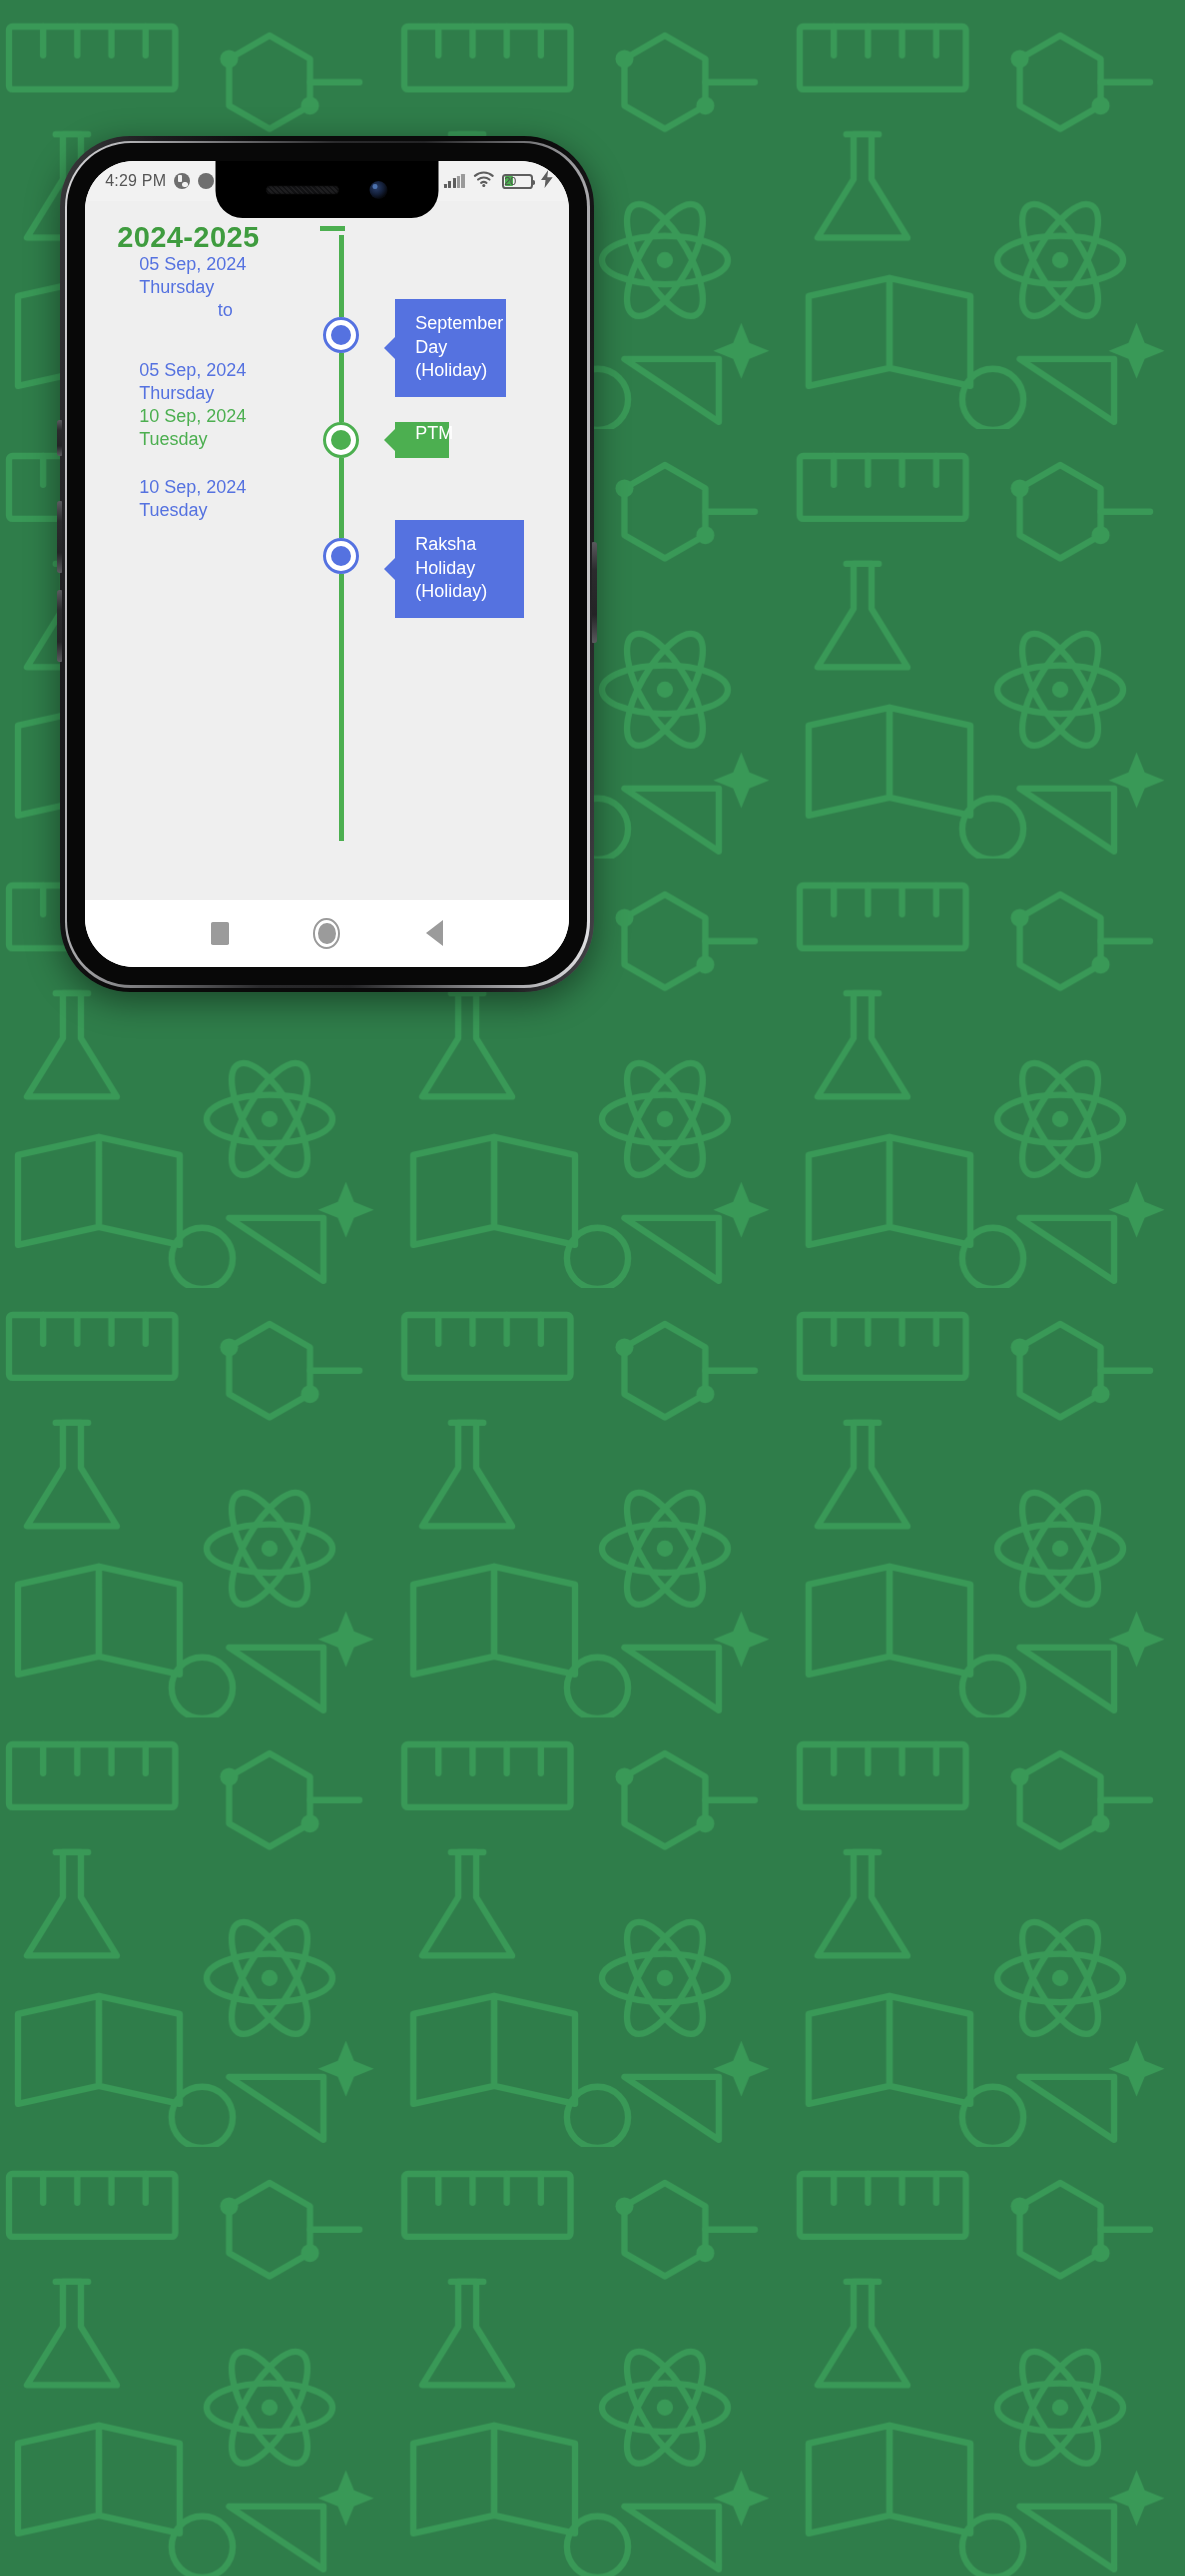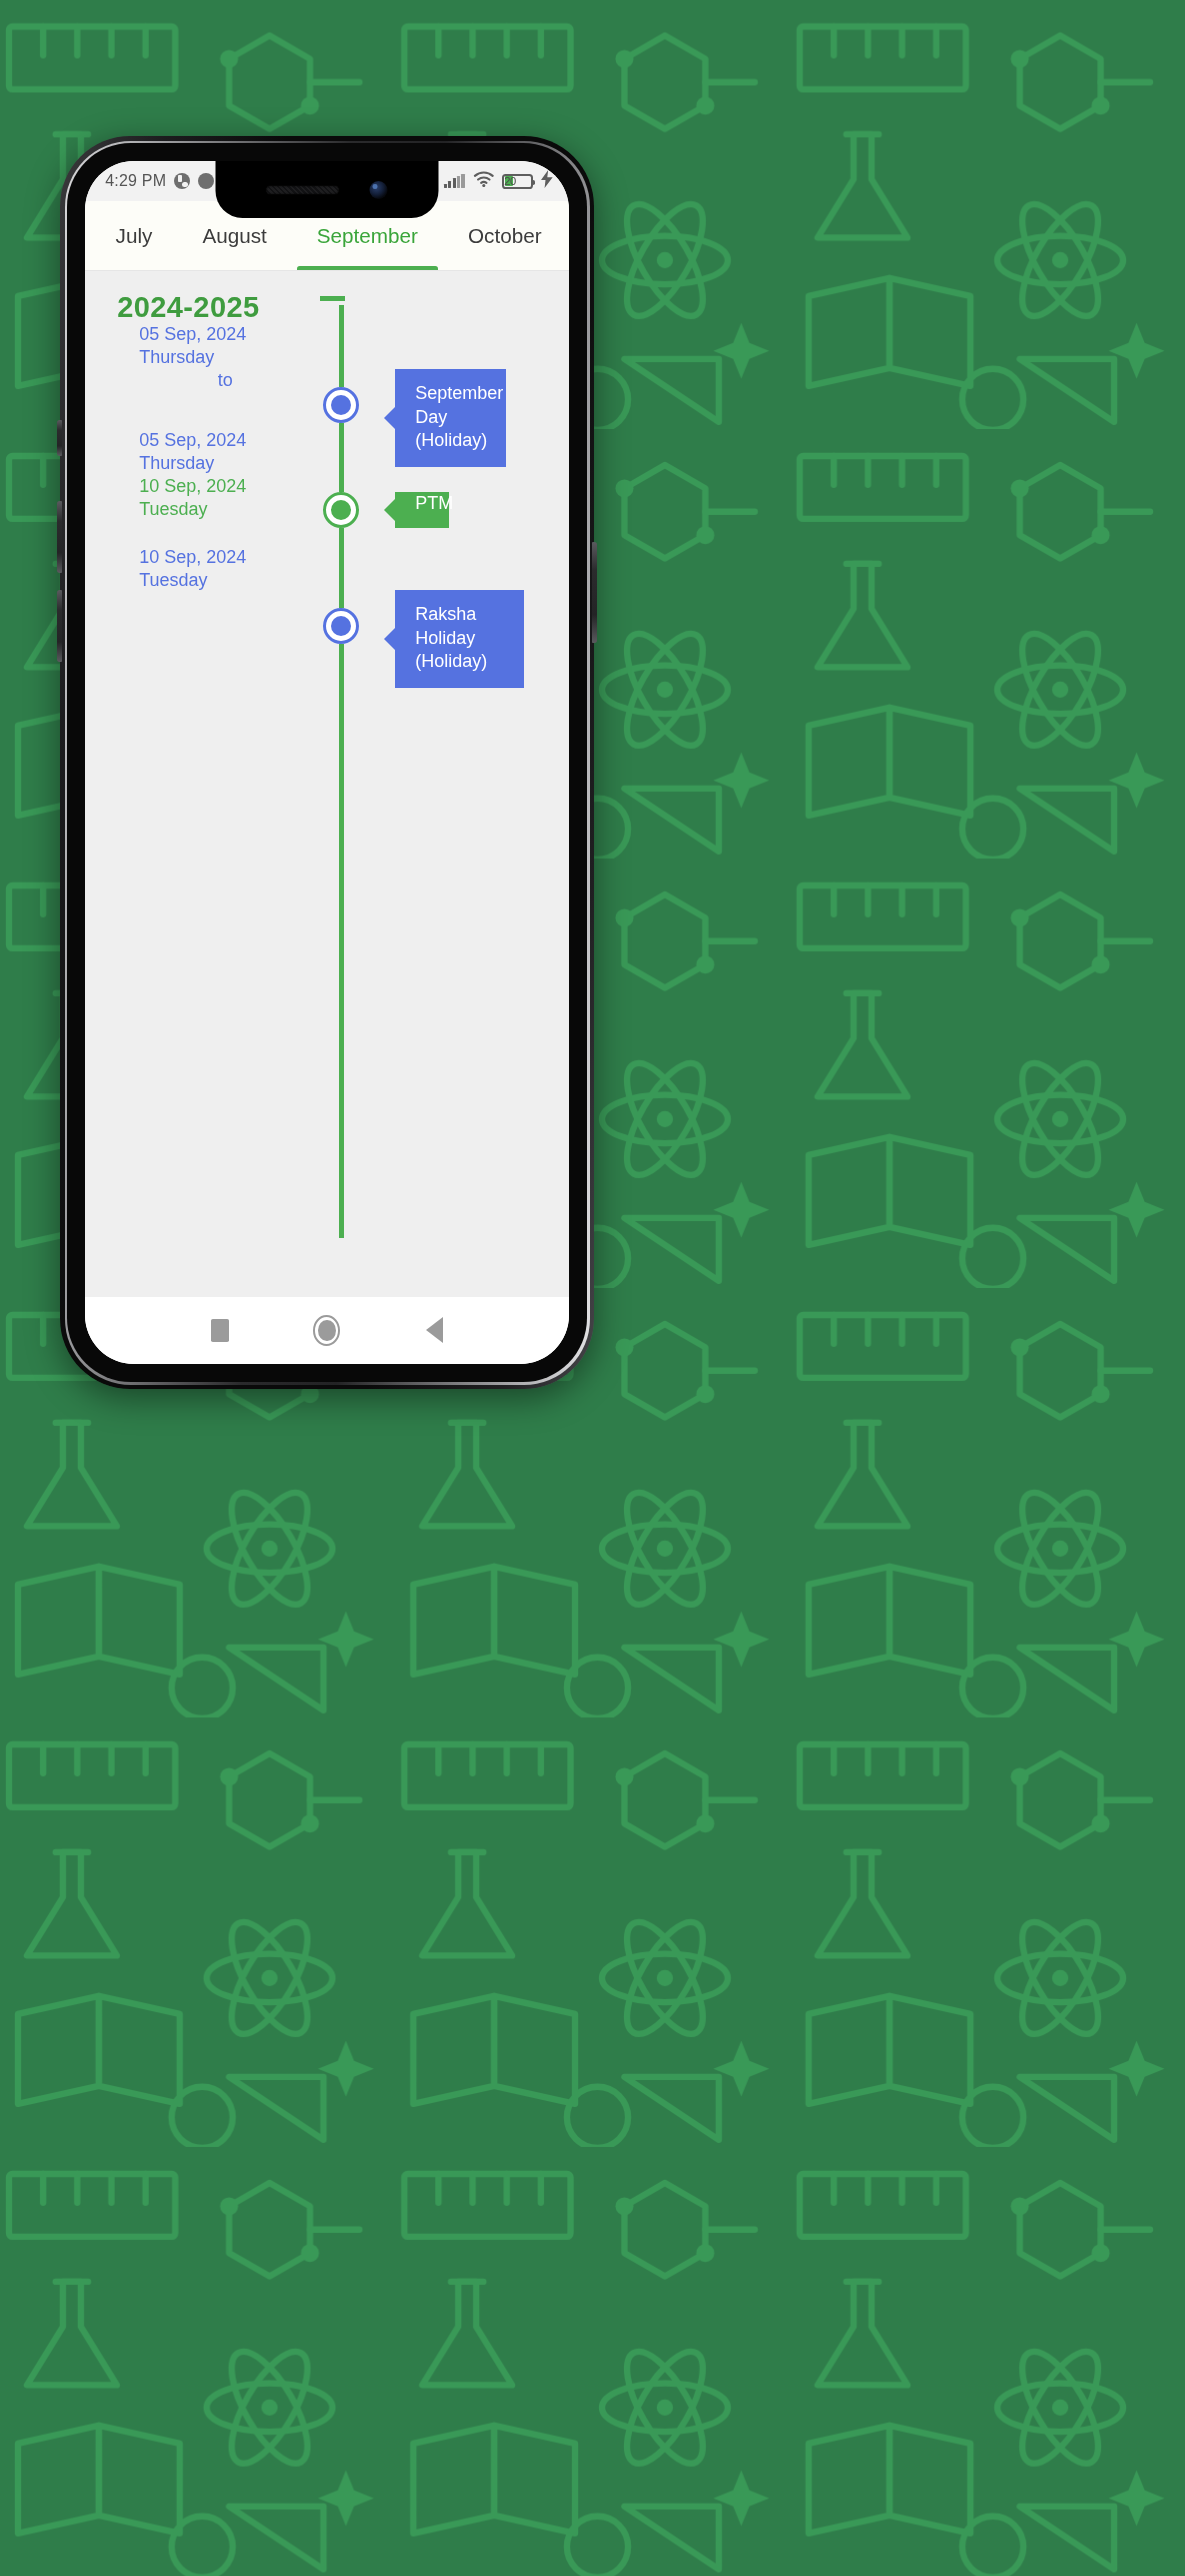--- a/index.html
+++ b/index.html
@@ -24,21 +24,21 @@
     z-index: 0;
   }
   #bg-pattern svg { display:block; width:100%; height:100%; }
 
   
   #phone {
     position: absolute;
     left: 60px;
     top: 136px;
     width: 534px;
-    height: 1253px;
+    height: 856px;
     border-radius: 70px;
     background: linear-gradient(100deg,#3a3a3c 0%, #1c1c1e 14%, #0a0a0a 30%, #0a0a0a 70%, #1f1f21 88%, #46464a 100%);
     box-shadow: 0 9px 34px rgba(0,0,0,.45);
     z-index: 3;
   }
   #phone-inner-ring {
     position:absolute;
     inset: 4.5px;
     border-radius: 66px;
     background: linear-gradient(95deg,#d8d8da 0%, #8d8d90 20%, #2a2a2c 45%, #232325 60%, #9a9a9d 85%, #e4e4e6 100%);
@@ -421,29 +421,20 @@
             </span>
             <span>
               <svg width="11.7" height="18" viewBox="0 0 13 20">
                   <polygon points="8,0 0,11 5,11 4,20 13,8 7,8" fill="#5e5e5e"></polygon>
                 </svg>
             </span>
           </div>
         </div>
 
 
-        <div id="tabs-wrap">
-          <div id="tabs">
-            <div class="tab">July</div>
-            <div class="tab">August</div>
-            <div class="tab active">September</div>
-            <div class="tab">October</div>
-            <div class="tab">Novembe</div>
-          </div>
-        </div>
 
         <div id="body-area">
 
           <div id="year-row">
             <span id="year-label">2024-2025</span>
           </div>
           <div style="position:absolute;left:235px;top:25px;width:25px;height:4.5px;background:#4caf50;"></div>
 
           <div id="timeline-line"></div>
 

